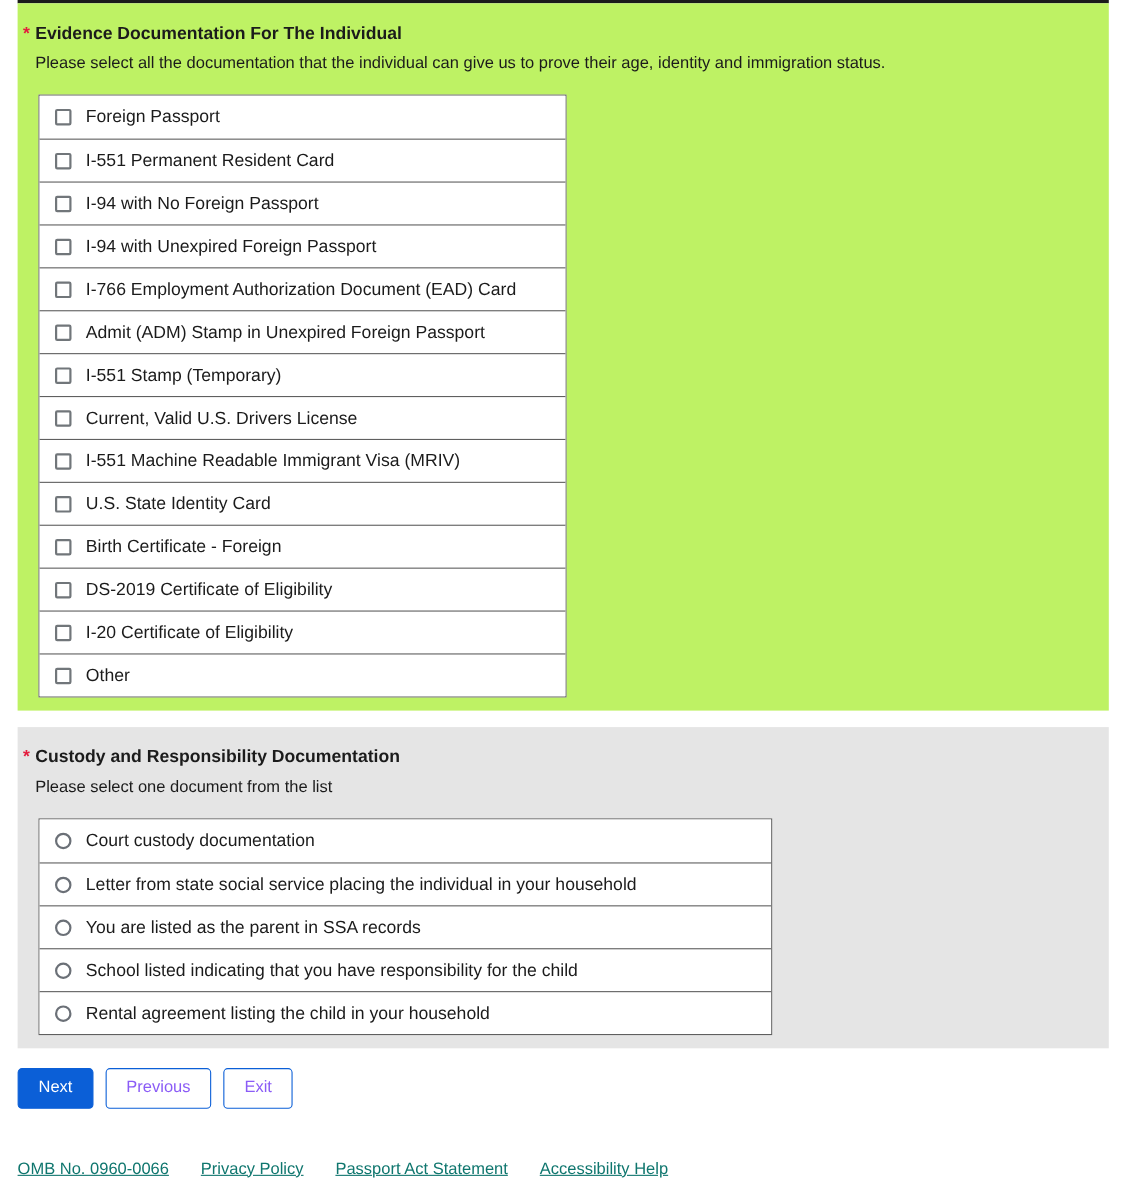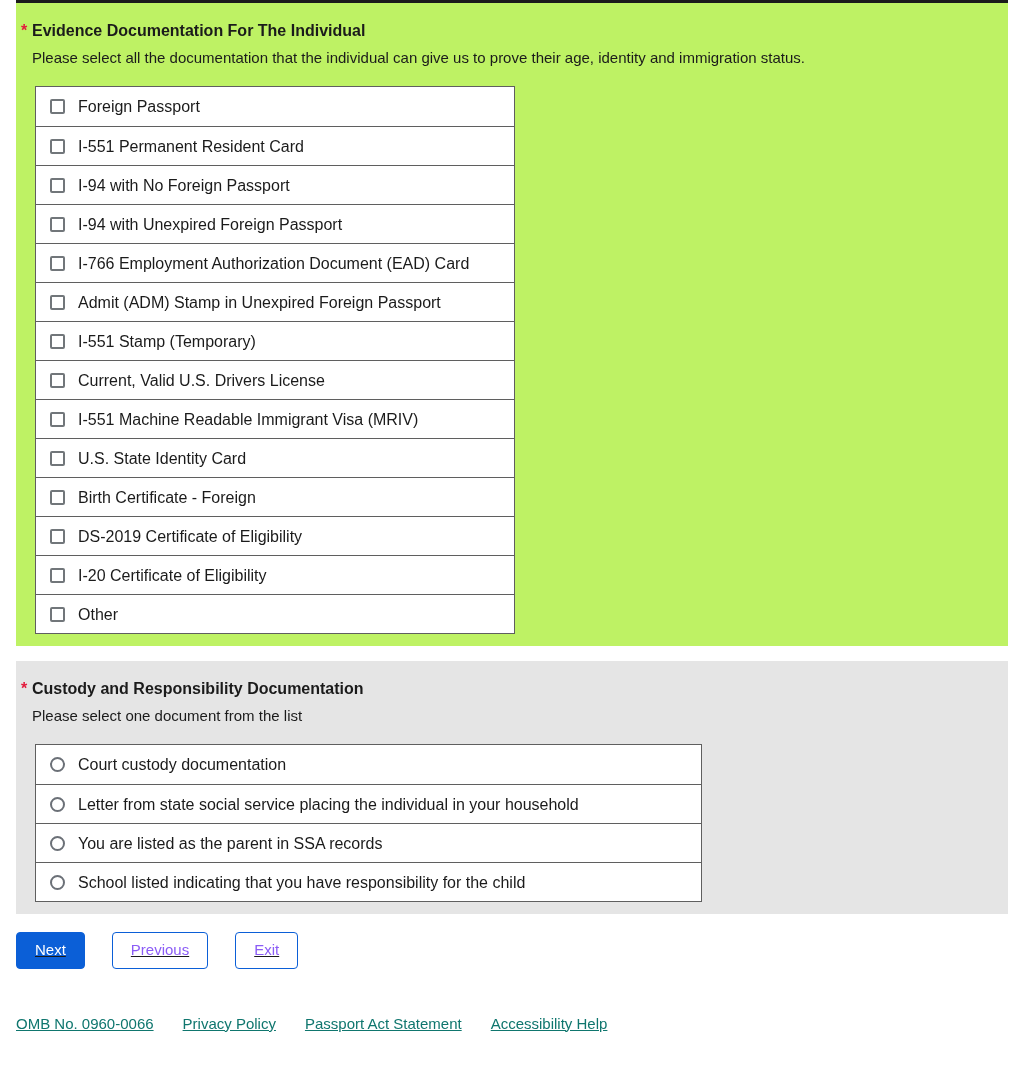--- a/index.html
+++ b/index.html
@@ -84,23 +84,22 @@
   }
   .choice-label {
     font-size: 16px;
     line-height: 1;
     padding-top: 1px;
   }
 
   .actions {
     display: flex;
     align-items: center;
-    gap: 27px;
+    gap: 11px;
     margin-top: 18px;
-    text-decoration: underline;
   }
   .btn {
     font-family: "Liberation Sans", sans-serif;
     font-size: 15px;
     border-radius: 4px;
     padding: 9px 18px;
     cursor: pointer;
     line-height: 1.1;
   }
   .btn-primary {
@@ -211,20 +210,24 @@
         <span class="choice-label">Letter from state social service placing the individual in your household</span>
       </div>
       <div class="choice-row">
         <span class="radio-circle"></span>
         <span class="choice-label">You are listed as the parent in SSA records</span>
       </div>
       <div class="choice-row">
         <span class="radio-circle"></span>
         <span class="choice-label">School listed indicating that you have responsibility for the child</span>
       </div>
+      <div class="choice-row">
+        <span class="radio-circle"></span>
+        <span class="choice-label">Rental agreement listing the child in your household</span>
+      </div>
     </div>
   </section>
 
   <div class="actions">
     <button class="btn btn-primary">Next</button>
     <button class="btn btn-outline">Previous</button>
     <button class="btn btn-outline">Exit</button>
   </div>
 
   <div class="footer-links">

